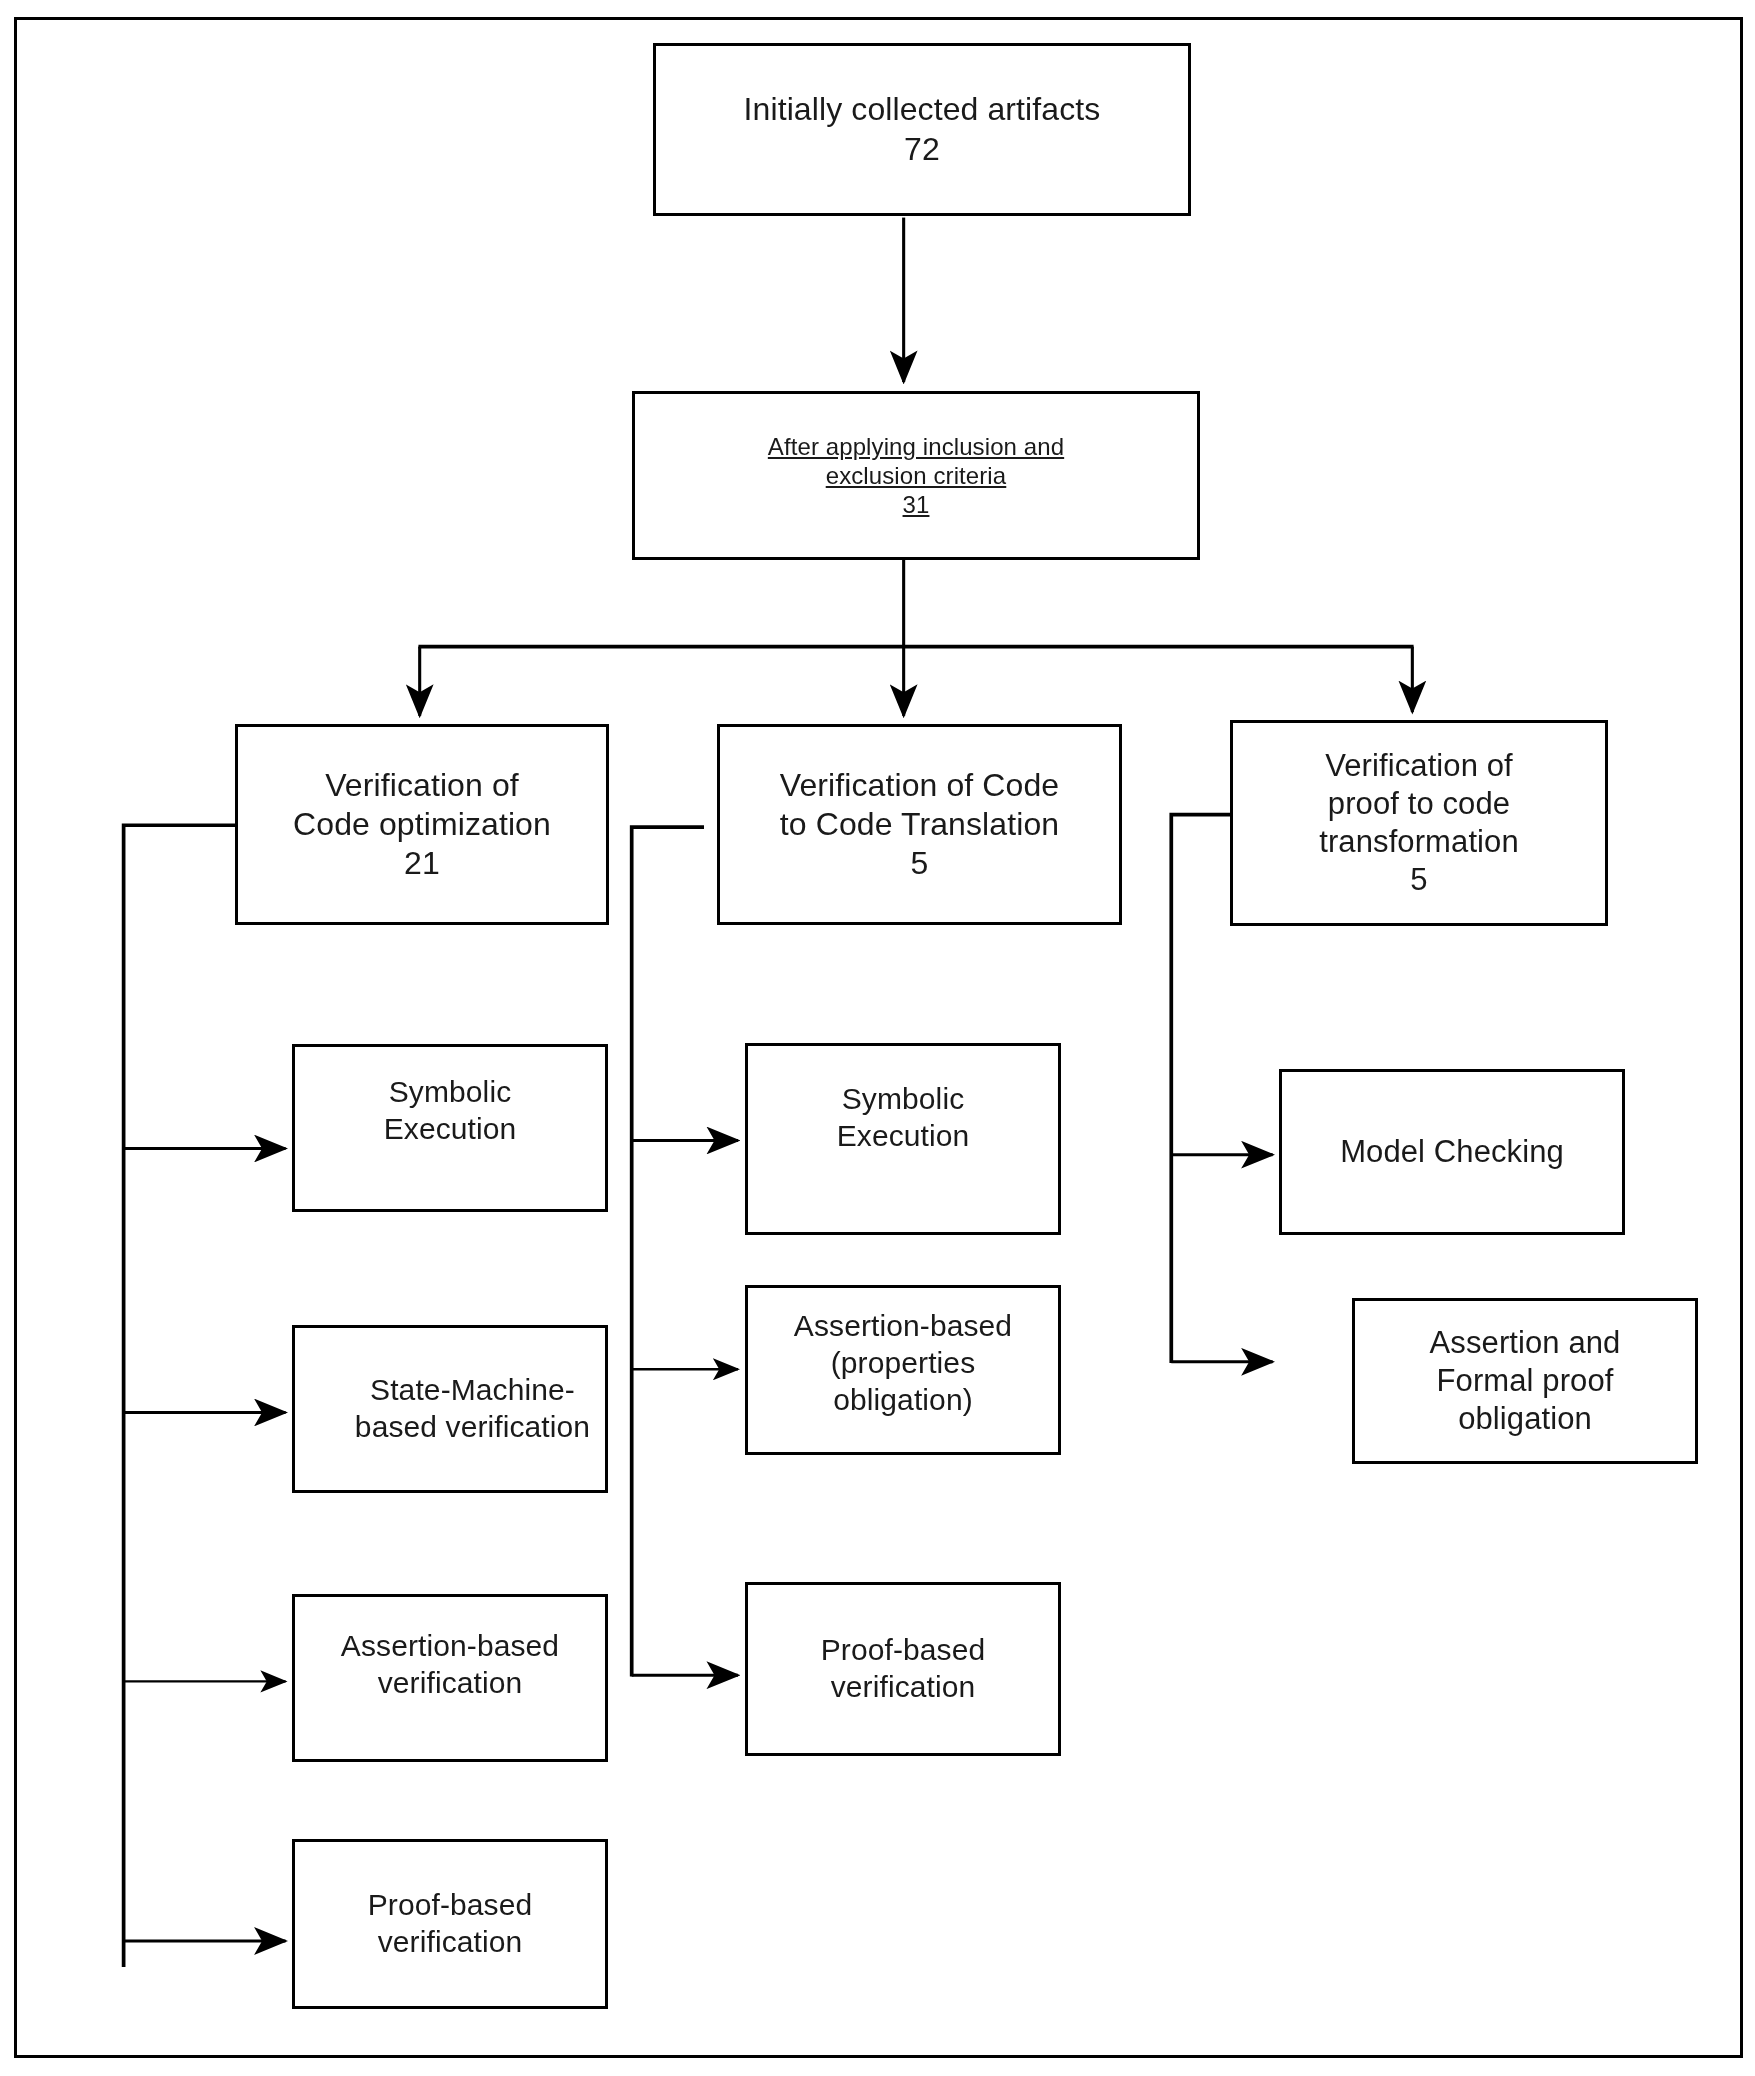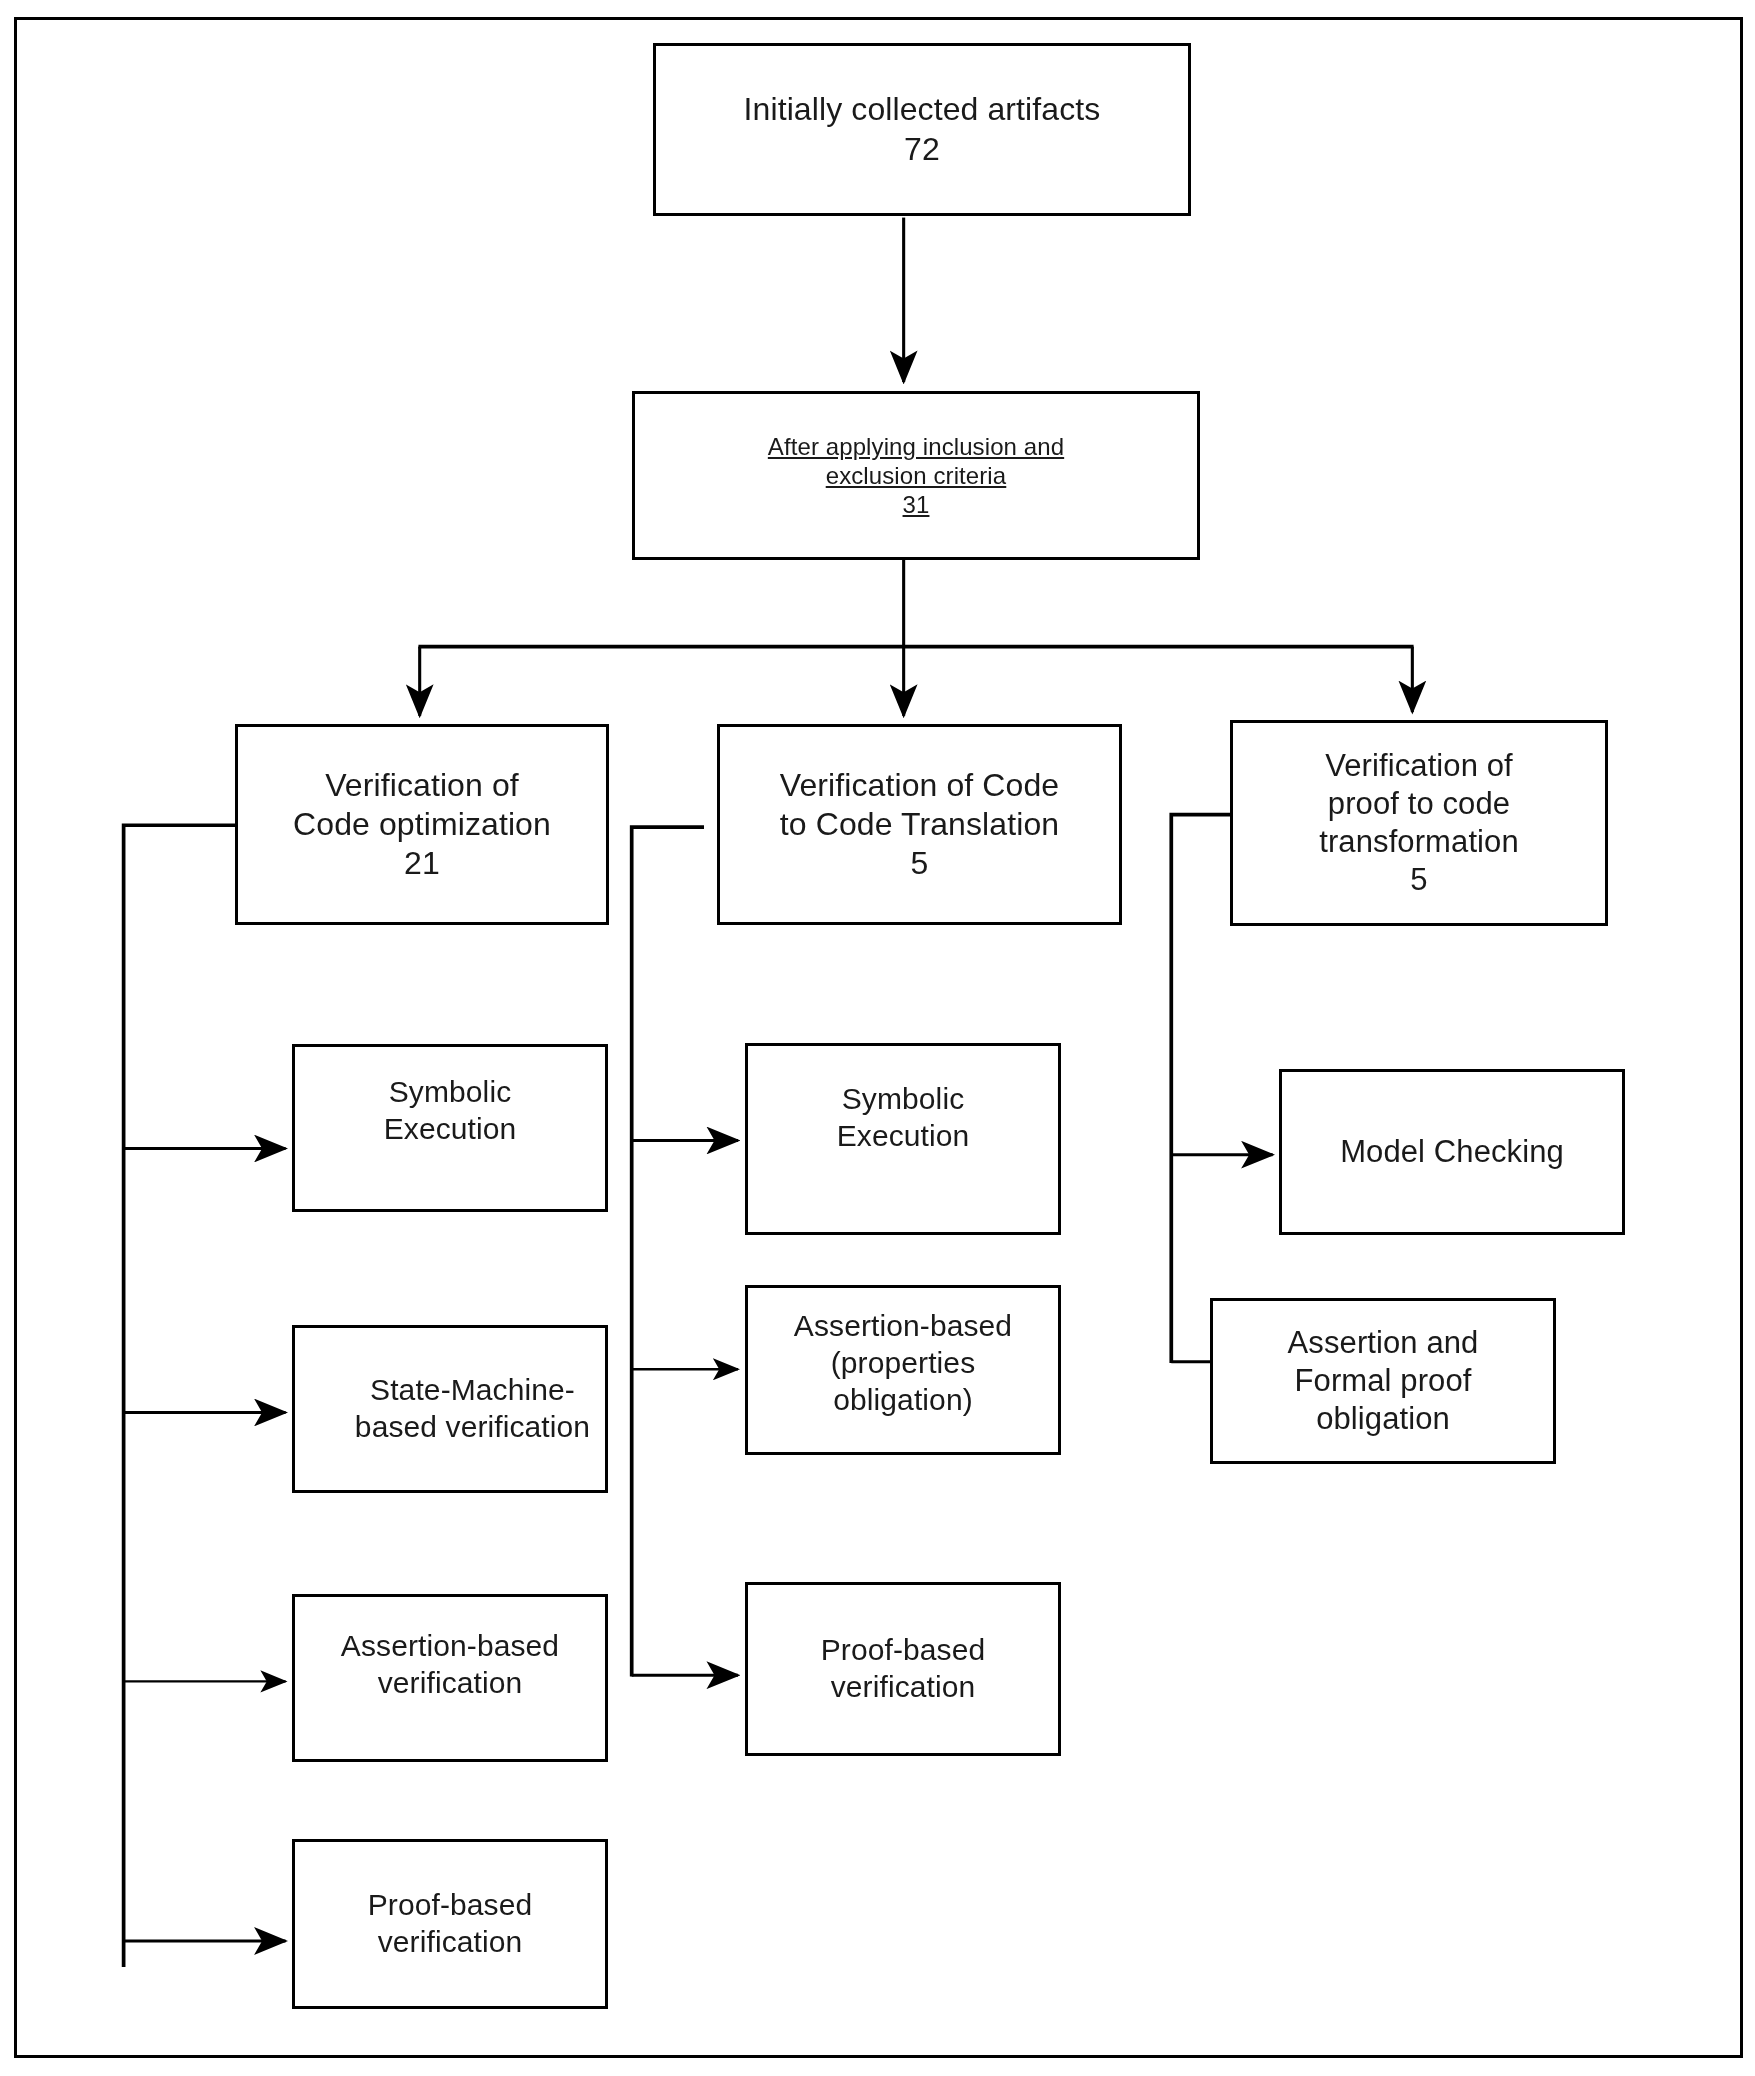--- a/index.html
+++ b/index.html
@@ -150,21 +150,21 @@
 
   <div class="node-box" style="left:745px; top:1582px; width:316px; height:174px; font-size:30px;">
     <span class="node-line">Proof-based</span>
     <span class="node-line">verification</span>
   </div>
 
   <div class="node-box" style="left:1279px; top:1069px; width:346px; height:166px; font-size:31px;align-items:center;">
     <span class="node-line">Model Checking</span>
   </div>
 
-  <div class="node-box" style="left:1210px; top:1298px; width:346px; height:166px; font-size:31px;">
+  <div class="node-box" style="left:1352px; top:1298px; width:346px; height:166px; font-size:31px;">
     <span class="node-line">Assertion and</span>
     <span class="node-line">Formal proof</span>
     <span class="node-line">obligation</span>
   </div>
 
   <div class="outer-frame" style="left:13.6px; top:17.3px; width:1729px; height:2041px;"></div>
 
 </div>
 
 

